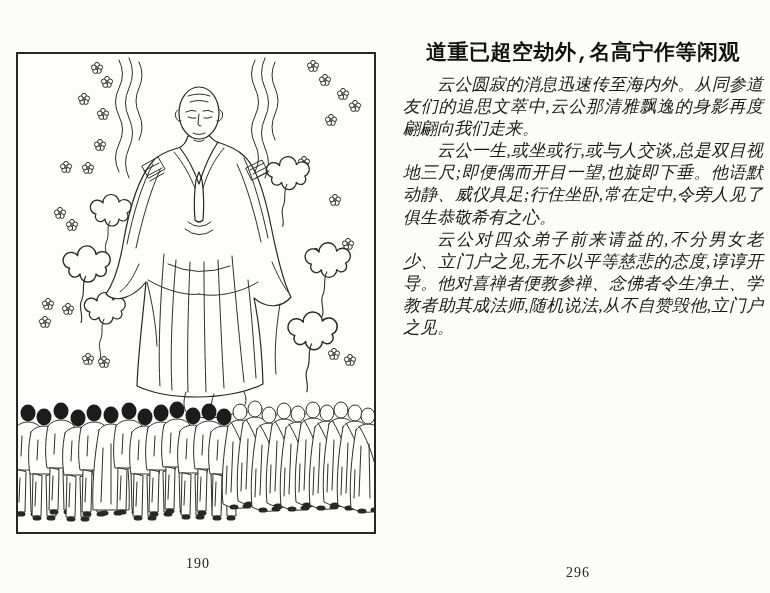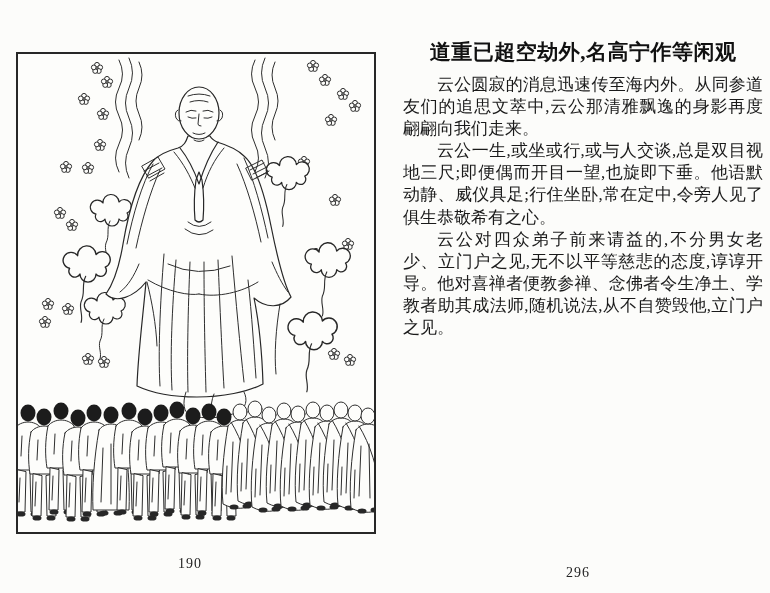--- a/index.html
+++ b/index.html
@@ -12,35 +12,35 @@
   #illus-frame{
     position:absolute;left:16px;top:52px;width:360px;height:482px;
     border:2px solid #272727;background:#fdfdfb;box-sizing:border-box;
   }
   #illus-frame svg{display:block;width:100%;height:100%;}
   .pagenum{
     position:absolute;width:80px;text-align:center;
     font-size:14px;letter-spacing:1px;color:#222;
     font-family:"Liberation Serif",serif;
   }
-  #pagenum-left{left:150px;top:556px;}
+  #pagenum-left{left:158px;top:556px;}
   #pagenum-right{left:538px;top:565px;}
   
   #chapter-title{
     position:absolute;left:402px;top:38px;width:362px;
-    text-align:center;font-family:Liberation Serif, serif;
+    text-align:center;font-family:Liberation Mono, monospace;
     font-weight:bold;font-size:21px;letter-spacing:0.5px;color:#111;
     white-space:nowrap;
   }
   #body-text{
     position:absolute;left:403px;top:74px;width:360px;
     font-size:17px;line-height:22.1px;text-align:justify;
     color:#1a1a1a;
   }
-  #body-text p{margin:0;text-indent:2em;}
+  #body-text p{margin:0;text-indent:2em;font-style:italic;}
   
   .ink{stroke:#272727;stroke-width:1.2;fill:none;stroke-linecap:round;stroke-linejoin:round;}
   .ink-thin{stroke:#2e2e2e;stroke-width:1;fill:none;stroke-linecap:round;}
   .paperfill{fill:#fdfdfb;}
 </style>
 </head>
 <body>
 
 <div id="spread">
 

